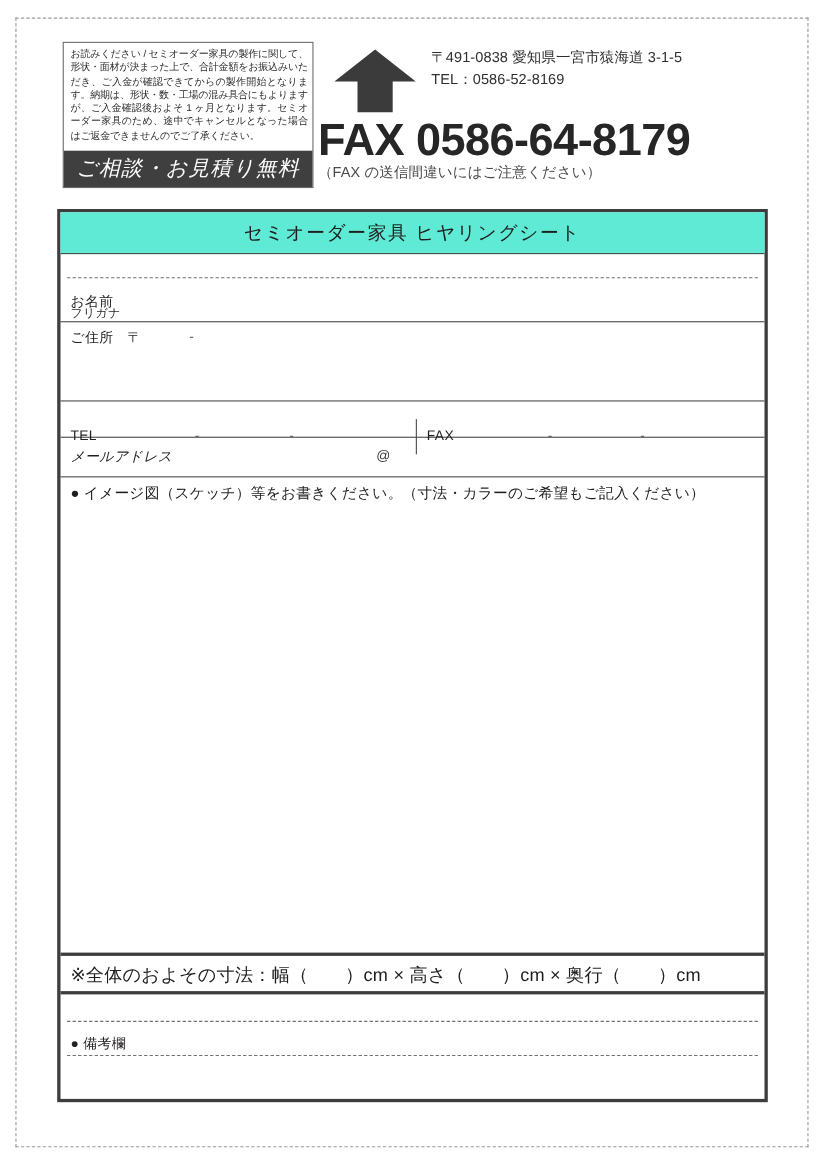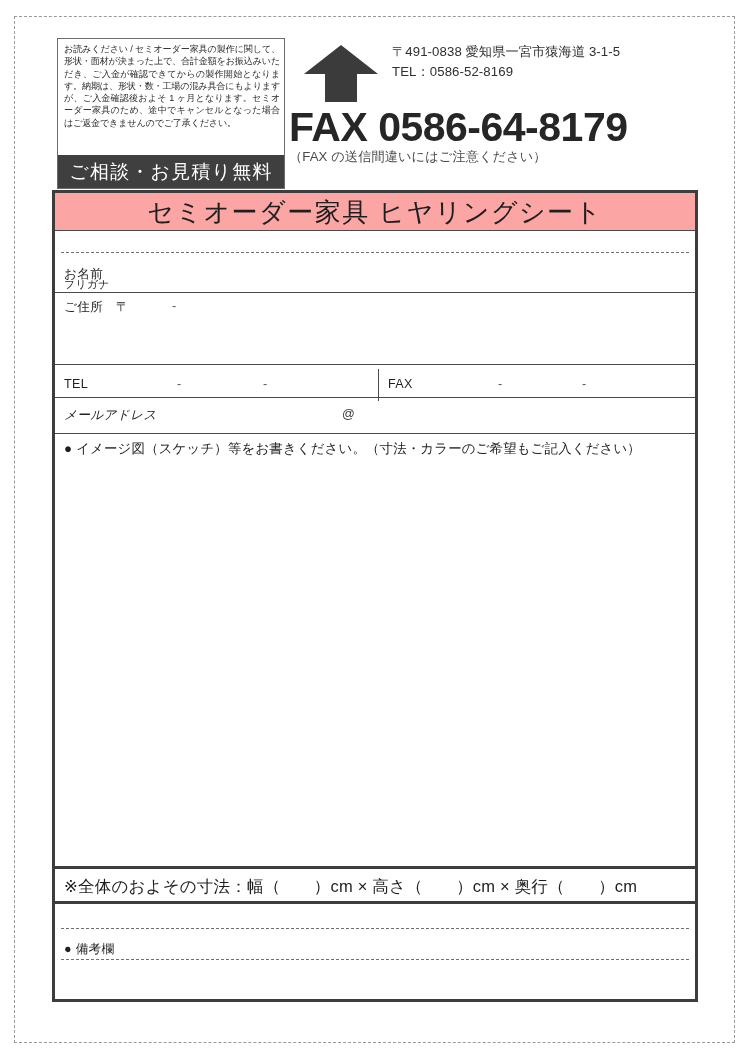--- a/index.html
+++ b/index.html
@@ -36,21 +36,21 @@
     width: 750px;
     height: 180px;
   }
 
   
   #notice-box {
     position: absolute;
     left: 57px;
     top: 38px;
     width: 228px;
-    height: 151px;
+    height: 133px;
     border: 1px solid #6b6b6b;
     box-sizing: border-box;
     background: #ffffff;
   }
   #notice-text {
     position: absolute;
     left: 6px;
     top: 4px;
     width: 216px;
     font-size: 9.1px;
@@ -65,20 +65,21 @@
     bottom: 0;
     width: 100%;
     height: 33px;
     background: #3f3f3f;
     color: #ffffff;
     font-size: 19px;
     line-height: 33px;
     text-align: center;
     letter-spacing: 1.2px;
     box-sizing: border-box;
+    font-style: italic;
   }
 
   
   #arrow-icon {
     position: absolute;
     left: 303px;
     top: 43px;
     width: 76px;
     height: 61px;
   }
@@ -121,23 +122,23 @@
     top: 190px;
     width: 646px;
     height: 812px;
     border: 3px solid #3d3d3d;
     box-sizing: border-box;
     background: #ffffff;
   }
 
   #sheet-title {
     height: 38px;
-    background: #fca5a5;
+    background: #5eead4;
     border-bottom: 1px solid #4a4a4a;
-    font-size: 26px;
+    font-size: 17px;
     line-height: 38px;
     text-align: center;
     letter-spacing: 1.5px;
     color: #1e1e1e;
     box-sizing: border-box;
   }
 
   .row {
     position: relative;
     border-bottom: 1px solid #4a4a4a;
@@ -179,21 +180,21 @@
     left: 117px;
     top: 6px;
     font-size: 12.6px;
     color: #555;
   }
 
   
   #row-contact { height: 33px; }
   #tel-cell, #fax-cell {
     position: absolute;
-    top: 4px;
+    top: 16px;
     height: 100%;
   }
   #tel-cell { left: 0; width: 323px; }
   #fax-cell { left: 323px; right: 0; border-left: 1px solid #4a4a4a; box-sizing: border-box; }
   .contact-label {
     position: absolute;
     left: 9px;
     top: 8px;
     font-size: 12.6px;
     letter-spacing: 0.3px;

